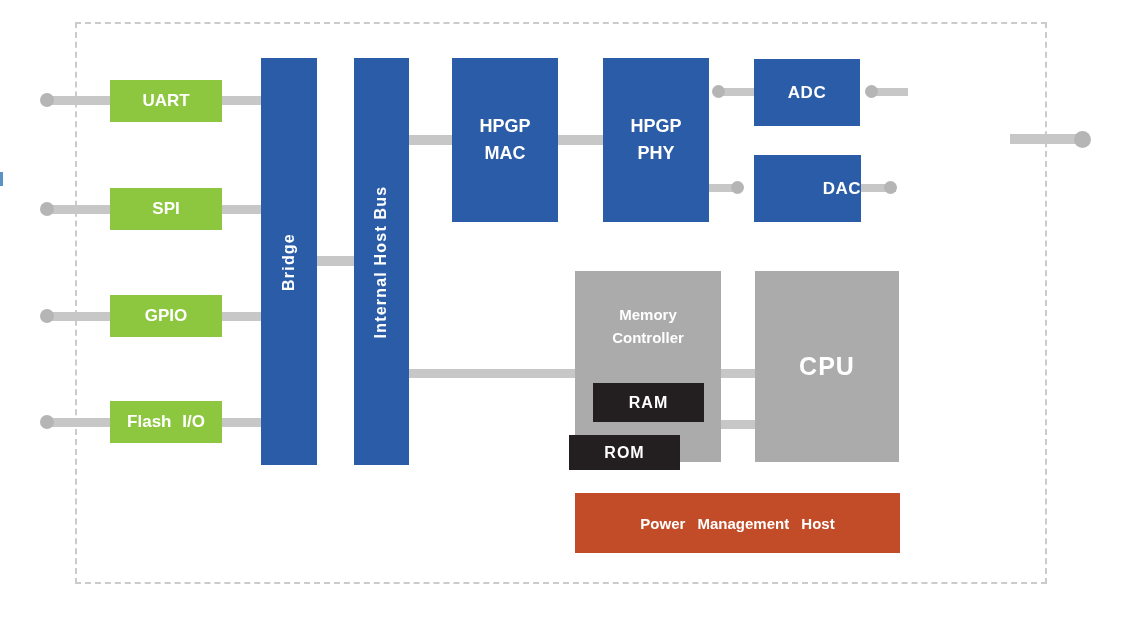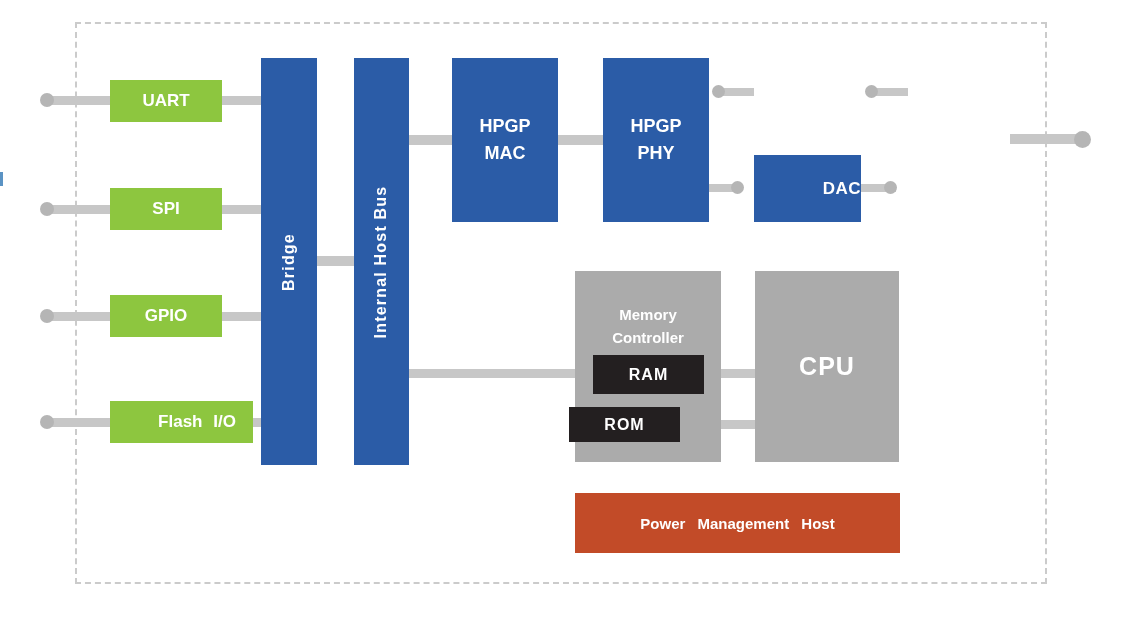--- a/index.html
+++ b/index.html
@@ -23,31 +23,31 @@
   .node  { position: absolute; width: 14px; height: 14px; border-radius: 50%; background: var(--node, #B5B5B5); }
 
   
   .block {
     position: absolute; display: flex; align-items: center; justify-content: center;
     color: var(--label, #FFFFFF); font-weight: 700; text-align: center;
   }
   .green  { background: var(--green, #8DC63F); }
   .blue   { background: var(--blue, #2B5CA7); }
   .gray   { background: var(--gray, #ABABAB); }
-  .dark   { background: var(--dark, #231F20); }
+  .dark   { background: var(--dark, #231F20); margin-top: 28px; }
   .orange { background: var(--orange, #C24B28); }
 
   .vlabel { transform: rotate(-90deg); white-space: nowrap; font-size: 16px; letter-spacing: 1.2px; }
   .wrap   { white-space: pre-line; }
 
   
   #uart  { left: 110px; top: 80px;  width: 112px; height: 42px; font-size: 17px; }
   #spi   { left: 110px; top: 188px; width: 112px; height: 42px; font-size: 17px; }
   #gpio  { left: 110px; top: 295px; width: 112px; height: 42px; font-size: 17px; }
-  #flash { left: 110px; top: 401px; width: 112px; height: 42px; font-size: 17px; padding-left: 31px; }
+  #flash { left: 110px; top: 401px; width: 112px; height: 42px; font-size: 17px; }
   #flash span { word-spacing: 6px; }
 
   
   #bridge { left: 261px; top: 58px; width: 56px; height: 407px; }
   #ihb    { left: 354px; top: 58px; width: 55px; height: 407px; }
 
   
   #mac { left: 452px; top: 58px;  width: 106px; height: 164px; font-size: 18px; line-height: 1.5; }
   #phy { left: 603px; top: 58px;  width: 106px; height: 164px; font-size: 18px; line-height: 1.5; }
   #adc { left: 754px; top: 59px;  width: 106px; height: 67px;  font-size: 17px; letter-spacing: 0.5px; }
@@ -159,20 +159,23 @@
   </div>
 
   <div class="block blue" id="mac">
     <span class="wrap">HPGP
 MAC</span>
   </div>
   <div class="block blue" id="phy">
     <span class="wrap">HPGP
 PHY</span>
   </div>
+  <div class="block blue" id="adc">
+    <span>ADC</span>
+  </div>
   <div class="block blue" id="dac">
     <span>DAC</span>
   </div>
 
   <div class="block gray" id="mc">
     <span class="wrap">Memory
 Controller</span>
   </div>
   <div class="block dark" id="ram">
     <span>RAM</span>

